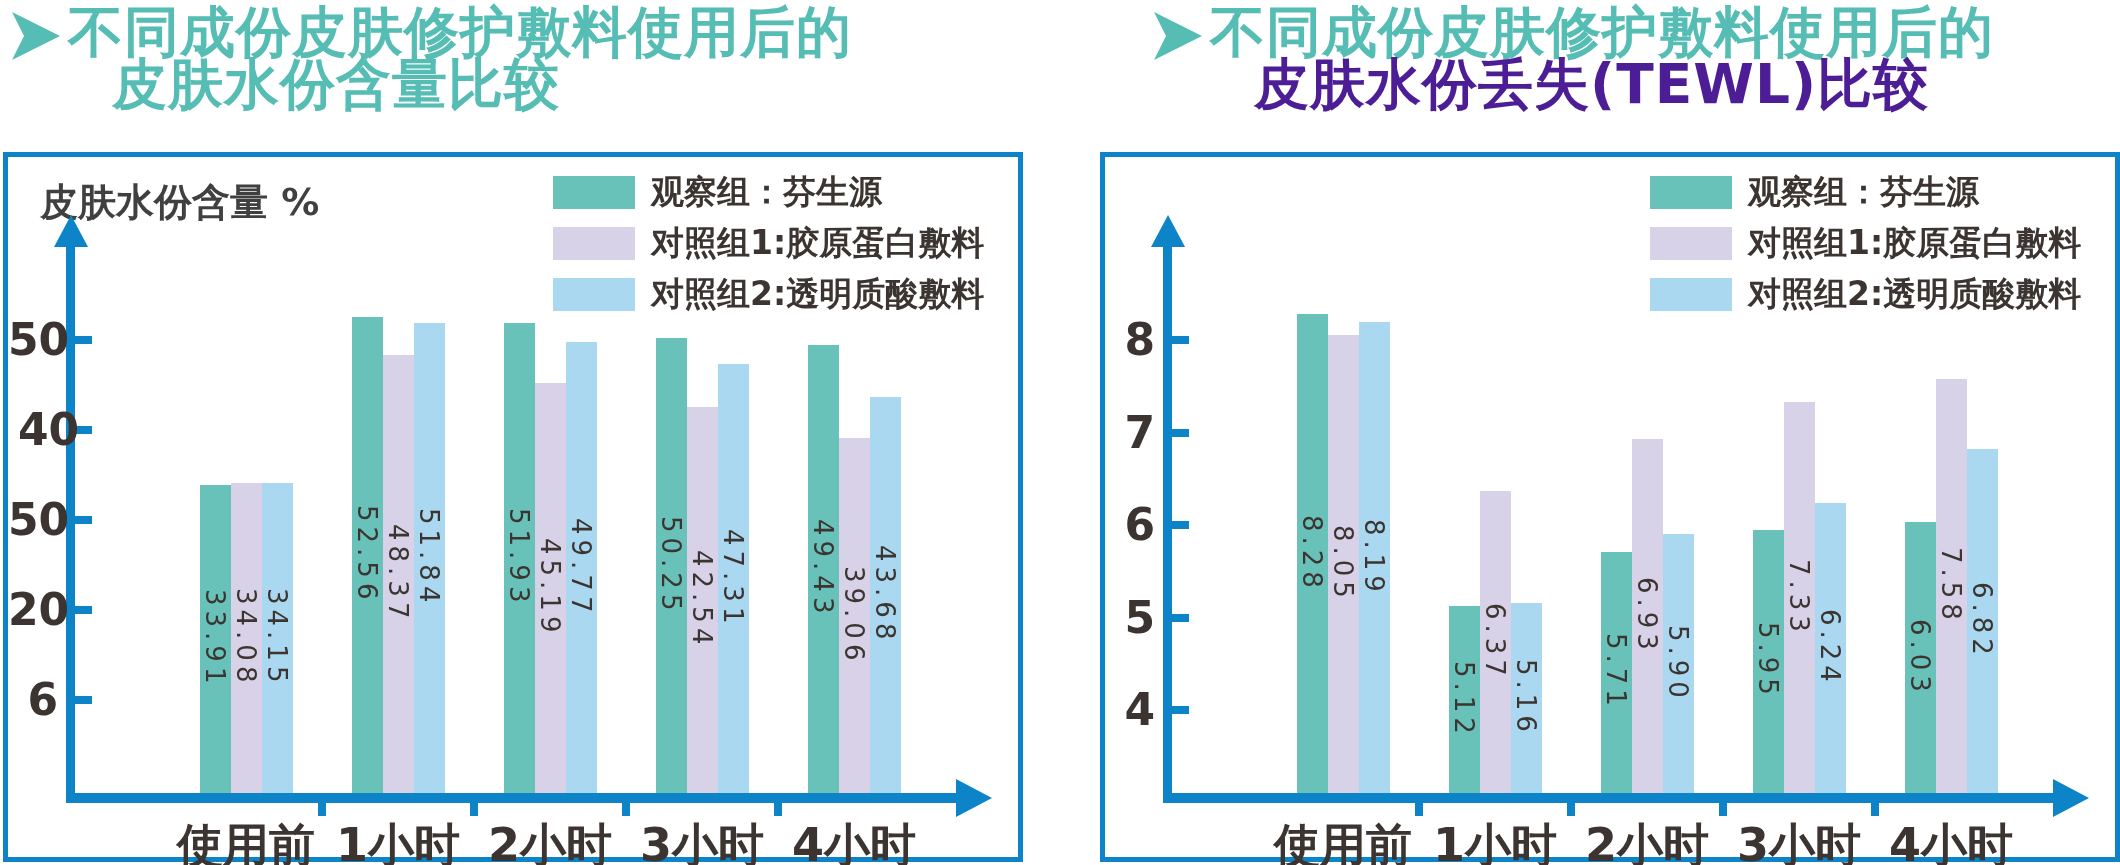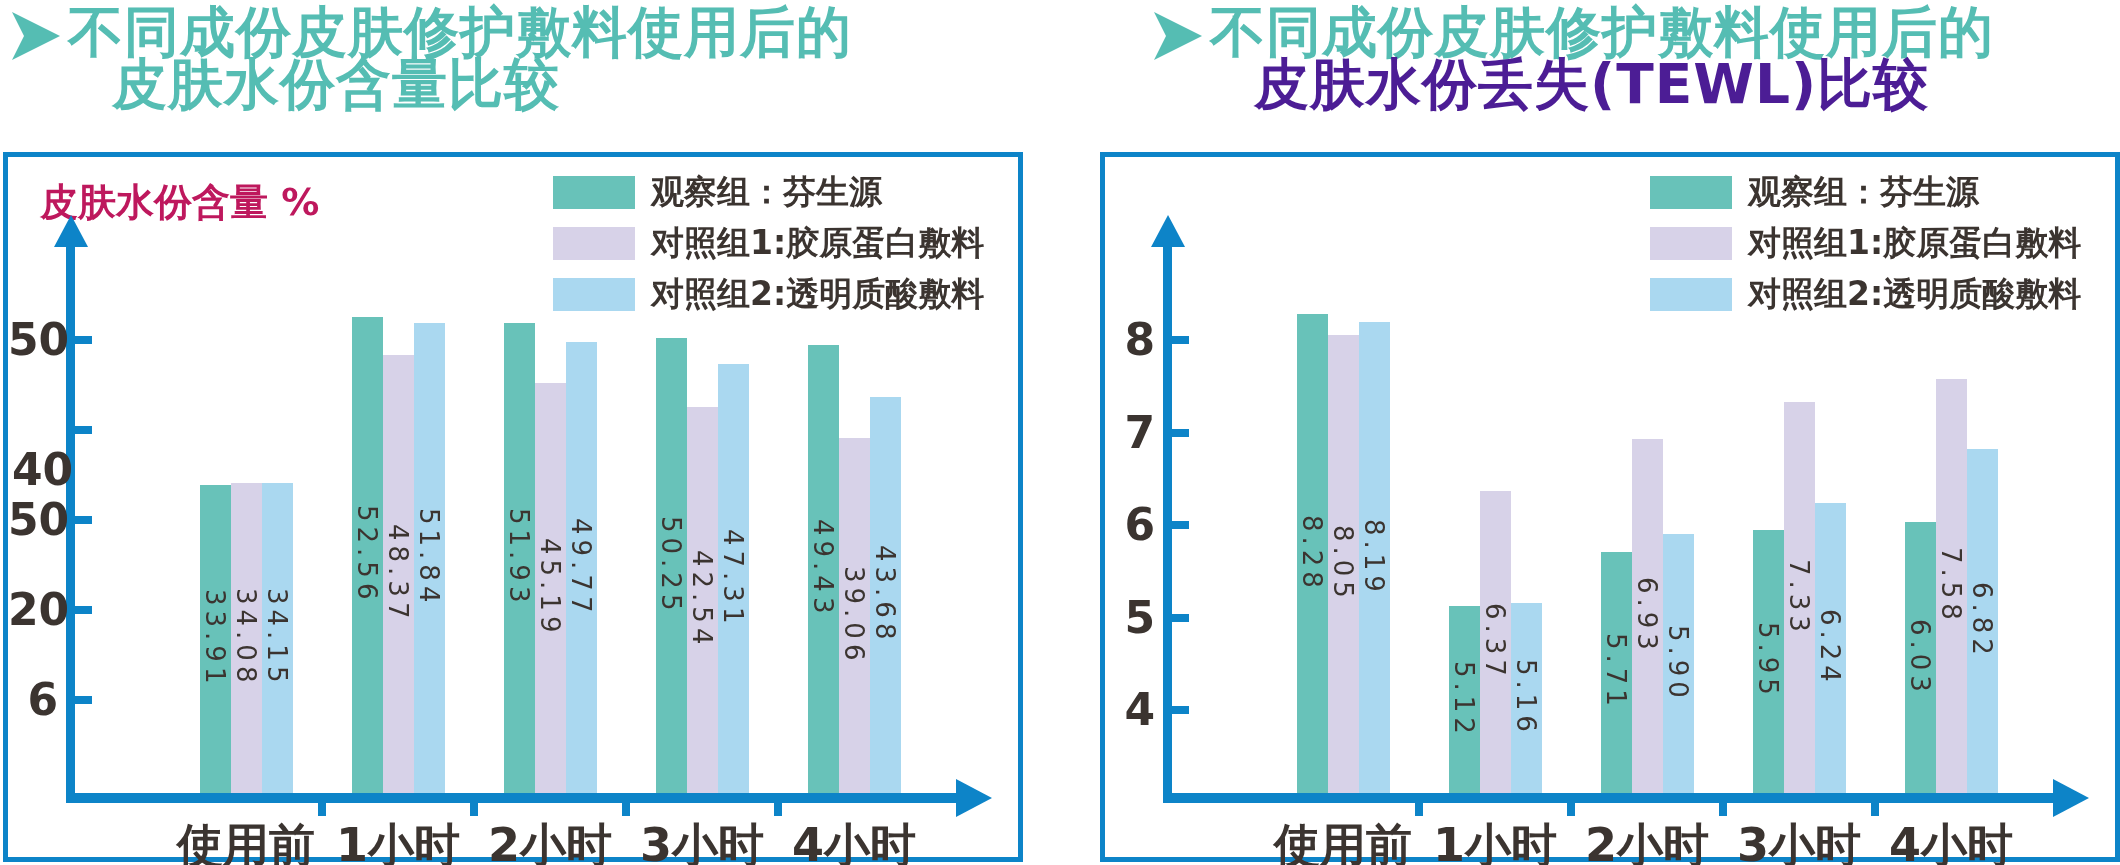--- a/index.html
+++ b/index.html
@@ -5,21 +5,21 @@
   html,body{margin:0;padding:0;background:#ffffff;}
   body{width:2120px;height:865px;position:relative;overflow:hidden;
        font-family:"DejaVu Sans","Liberation Sans",sans-serif;}
   .title-block{position:absolute;top:6px;}
   .title-arrow{position:absolute;left:0;top:4px;width:52px;height:52px;}
   .title-lines{margin-left:58px;}
   .title-line{font-size:55px;font-weight:bold;letter-spacing:1px;line-height:52px;white-space:nowrap;}
   .title-line.l2{margin-left:44px;}
   .panel{position:absolute;top:152px;height:710px;width:1020px;box-sizing:border-box;
          border:5px solid #0d84c8;background:#ffffff;}
-  .ylabel{position:absolute;left:32px;top:20px;font-size:38px;font-weight:bold;color:#be185d;white-space:nowrap;}
+  .ylabel{position:absolute;left:32px;top:20px;font-size:38px;font-weight:bold;color:#404040;white-space:nowrap;}
   .legend{position:absolute;left:545px;top:10px;}
   .legend-row{display:flex;align-items:center;height:51px;}
   .legend-swatch{width:82px;height:33px;margin-right:16px;flex:0 0 auto;}
   .legend-label{font-size:33px;font-weight:bold;color:#3b3430;white-space:nowrap;}
   
   .yaxis{position:absolute;width:9px;background:#0d84c8;}
   .yaxis-arrow{position:absolute;width:0;height:0;
     border-left:17px solid transparent;border-right:17px solid transparent;
     border-bottom:32px solid #0d84c8;}
   .xaxis{position:absolute;height:10px;background:#0d84c8;}
@@ -79,21 +79,21 @@
     <div class="yaxis-arrow" style="left: 45.5px; top: 58px;"></div>
     <div class="xaxis" style="left: 58px; top: 636px; width: 890px;"></div>
     <div class="xaxis-arrow" style="left: 948px; top: 622px;"></div>
     <div class="ytick" style="left: 67px; top: 539px;"></div>
     <div class="ytick-label" style="left: 0px; top: 521px;">6</div>
     <div class="ytick" style="left: 67px; top: 449px;"></div>
     <div class="ytick-label" style="left: 0px; top: 431px;">20</div>
     <div class="ytick" style="left: 67px; top: 359px;"></div>
     <div class="ytick-label" style="left: 0px; top: 341px;">50</div>
     <div class="ytick" style="left: 67px; top: 269px;"></div>
-    <div class="ytick-label" style="left: 4px; top: 251px; margin-top: 40px;">40</div>
+    <div class="ytick-label" style="left: 10px; top: 251px;">40</div>
     <div class="ytick" style="left: 67px; top: 179px;"></div>
     <div class="ytick-label" style="left: 0px; top: 161px;">50</div>
     <div class="xtick" style="left: 310px; top: 646px;"></div>
     <div class="xtick" style="left: 462px; top: 646px;"></div>
     <div class="xtick" style="left: 614px; top: 646px;"></div>
     <div class="xtick" style="left: 766px; top: 646px;"></div>
     <div class="bar" style="left: 191.5px; top: 327.81px; width: 31px; height: 308.19px; background: rgb(104, 194, 185);">
       <span class="bar-label">33.91</span>
     </div>
     <div class="bar" style="left: 222.5px; top: 326.28px; width: 31px; height: 309.72px; background: rgb(215, 210, 232);">

